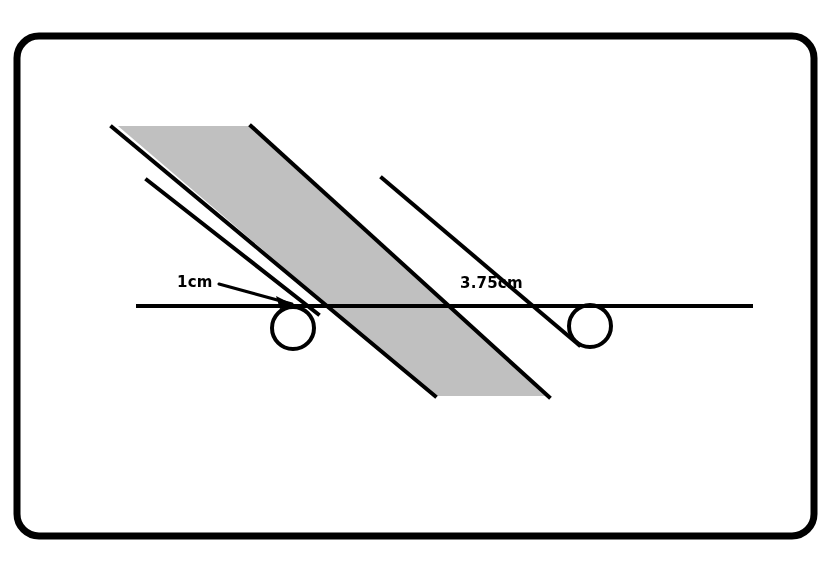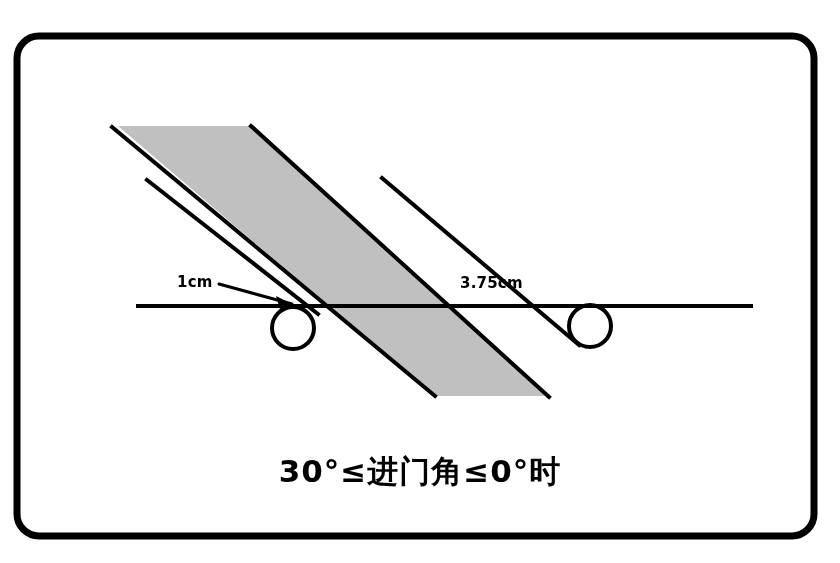--- a/index.html
+++ b/index.html
@@ -87,15 +87,14 @@
 
     <line x1="219" y1="266" x2="292" y2="286" stroke="#000000" stroke-width="3" stroke-linecap="round"></line>
     <polygon points="296,288 276,278 280,291" fill="#000000"></polygon>
 
   </svg>
 
   <div class="dim-label" id="label-1cm">1cm</div>
 
   <div class="dim-label" id="label-375cm">3.75cm</div>
 
-  <div id="caption">30°≤进门角≤0°时</div>
 
 </div>
 
 </body></html>

